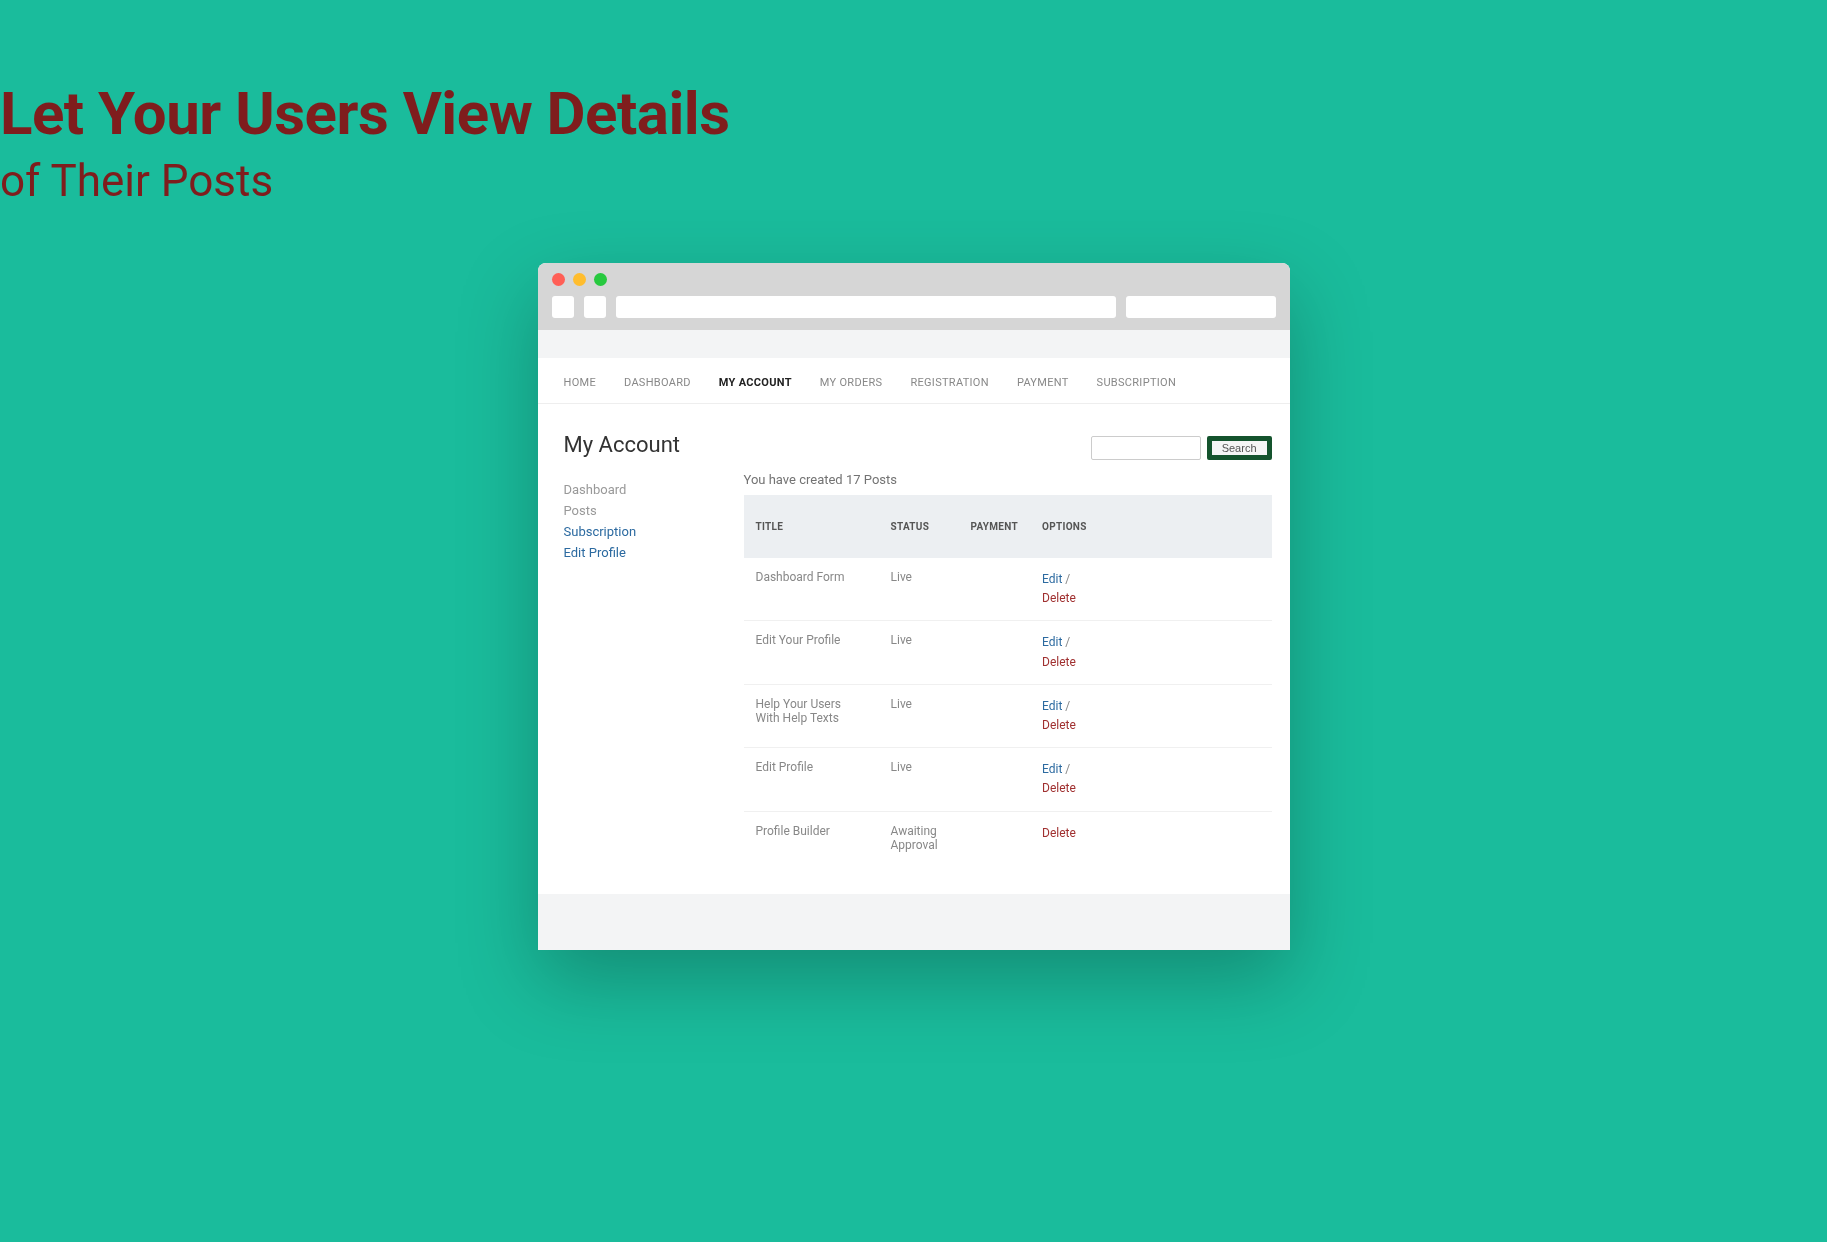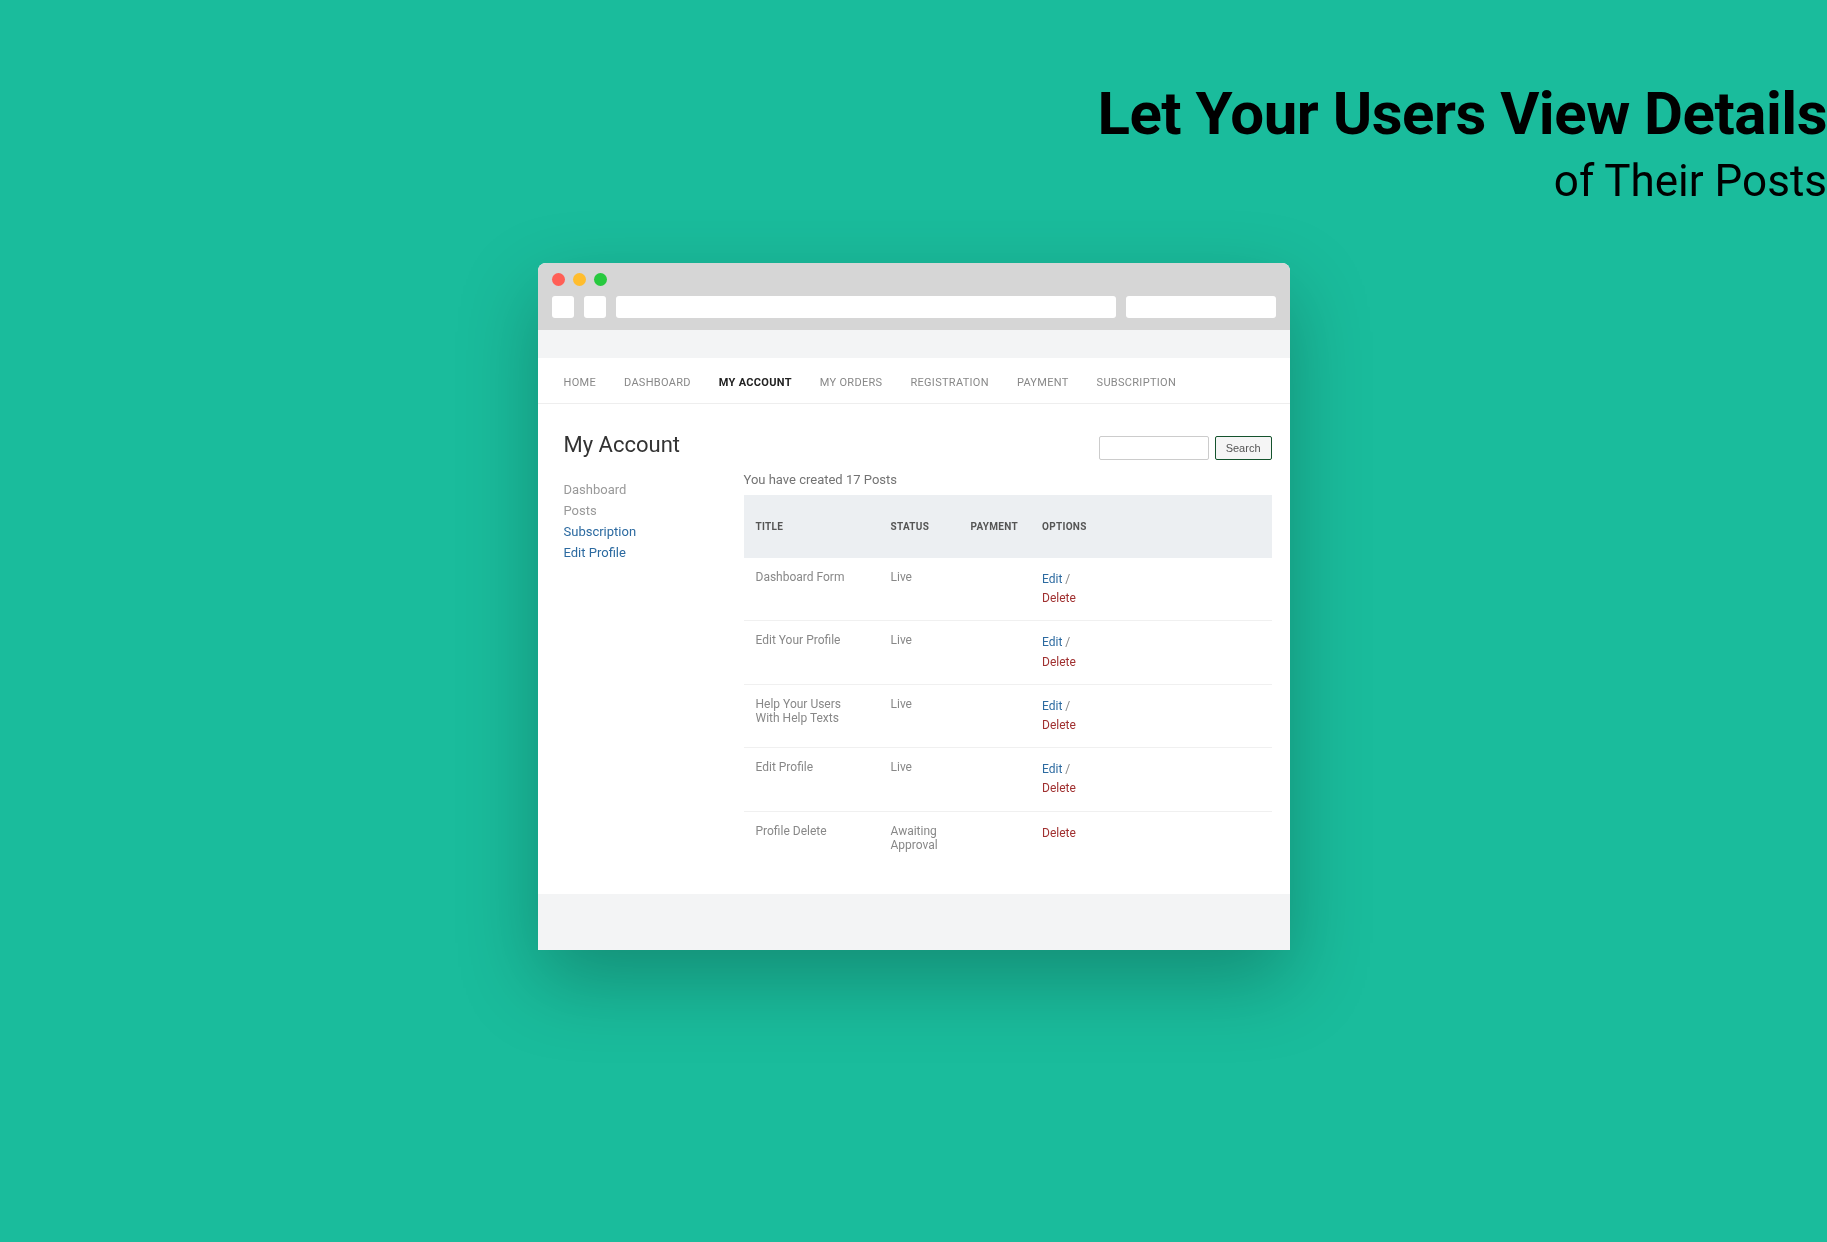--- a/index.html
+++ b/index.html
@@ -5,22 +5,22 @@
 * { margin: 0; padding: 0; box-sizing: border-box; }
 body {
   font-family: -apple-system, BlinkMacSystemFont, "Segoe UI", Roboto, "Helvetica Neue", Arial, sans-serif;
   background: #1abc9c;
   width: 1827px;
   height: 1242px;
   overflow: hidden;
   position: relative;
 }
 .hero-title {
-  text-align: right;
-  color: #000000;
+  text-align: left;
+  color: #7f1d1d;
   padding-top: 78px;
 }
 .hero-title h1 {
   font-size: 60px;
   font-weight: 700;
   letter-spacing: -0.5px;
 }
 .hero-title h2 {
   font-size: 44px;
   font-weight: 400;
@@ -159,21 +159,21 @@
   height: 24px;
   border: 1px solid #ccc;
   border-radius: 2px;
   font-size: 12px;
   padding: 0 6px;
 }
 .search-btn {
   height: 24px;
   padding: 0 10px;
   font-size: 11px;
-  border: 1px solid #14532d;
+  border: 5px solid #14532d;
   background: #f5f5f5;
   border-radius: 2px;
   color: #555;
   cursor: pointer;
 }
 .opt-line { line-height: 1.6; }
 </style>
 </head>
 <body>
 
@@ -256,21 +256,21 @@
                   <td style="width: 60px;"></td>
                   <td class="opt-line"><span class="opt-edit">Edit</span><span class="opt-sep"> / </span><br><span class="opt-delete">Delete</span></td>
                 </tr>
                 <tr>
                   <td style="width: 135px;">Edit Profile</td>
                   <td class="status-live" style="width: 80px;">Live</td>
                   <td style="width: 60px;"></td>
                   <td class="opt-line"><span class="opt-edit">Edit</span><span class="opt-sep"> / </span><br><span class="opt-delete">Delete</span></td>
                 </tr>
                 <tr>
-                  <td style="width: 135px;">Profile Delete</td>
+                  <td style="width: 135px;">Profile Builder</td>
                   <td class="status-awaiting" style="width: 80px;">Awaiting Approval</td>
                   <td style="width: 60px;"></td>
                   <td class="opt-line"><span class="opt-delete">Delete</span></td>
                 </tr>
               </tbody>
           </table>
         </div>
       </div>
 
     </div>

